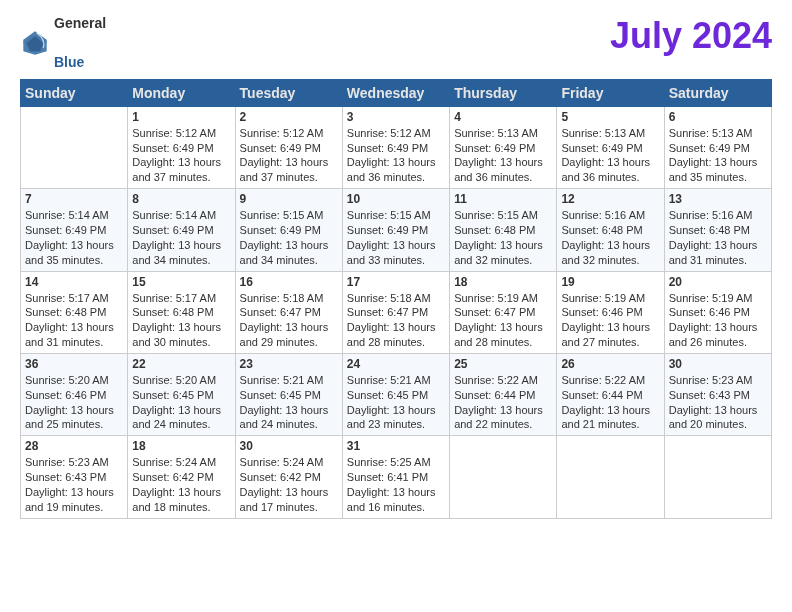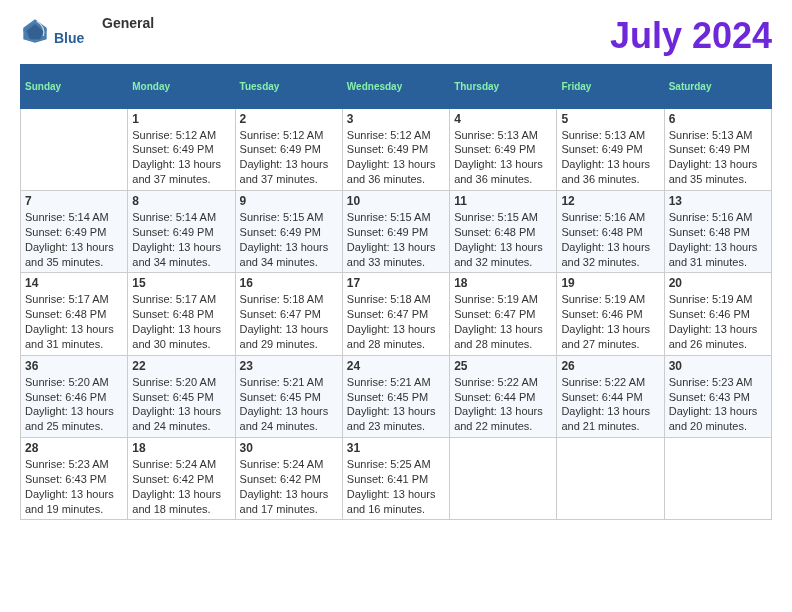--- a/index.html
+++ b/index.html
@@ -28,26 +28,26 @@
     }
     .logo-text {
       display: flex;
       flex-direction: column;
       line-height: 1.1;
     }
     .logo-general {
       font-size: 14px;
       font-weight: bold;
       color: #333;
-      margin-left: 48px;
     }
     .logo-blue {
       font-size: 14px;
       font-weight: bold;
       color: #2a6099;
+      margin-top: 24px;
     }
     .logo-icon {
       width: 30px;
       height: 30px;
     }
     .title-section {
       text-align: right;
     }
     .main-title {
       font-size: 36px;
@@ -59,24 +59,24 @@
       font-size: 14px;
       color: #555;
     }
     table {
       width: 100%;
       border-collapse: collapse;
       table-layout: fixed;
     }
     .header-row th {
       background-color: #2a6099;
-      color: #86efac;
-      font-size: 10px;
-      font-weight: bold;
-      padding: 16px 4px;
+      color: #e5e5e5;
+      font-size: 14px;
+      font-weight: bold;
+      padding: 5px 4px;
       text-align: left;
       border: 1px solid #2a6099;
     }
     td {
       border: 1px solid #ccc;
       padding: 3px 4px;
       vertical-align: top;
       font-size: 10px;
       color: #333;
       height: 78px;

